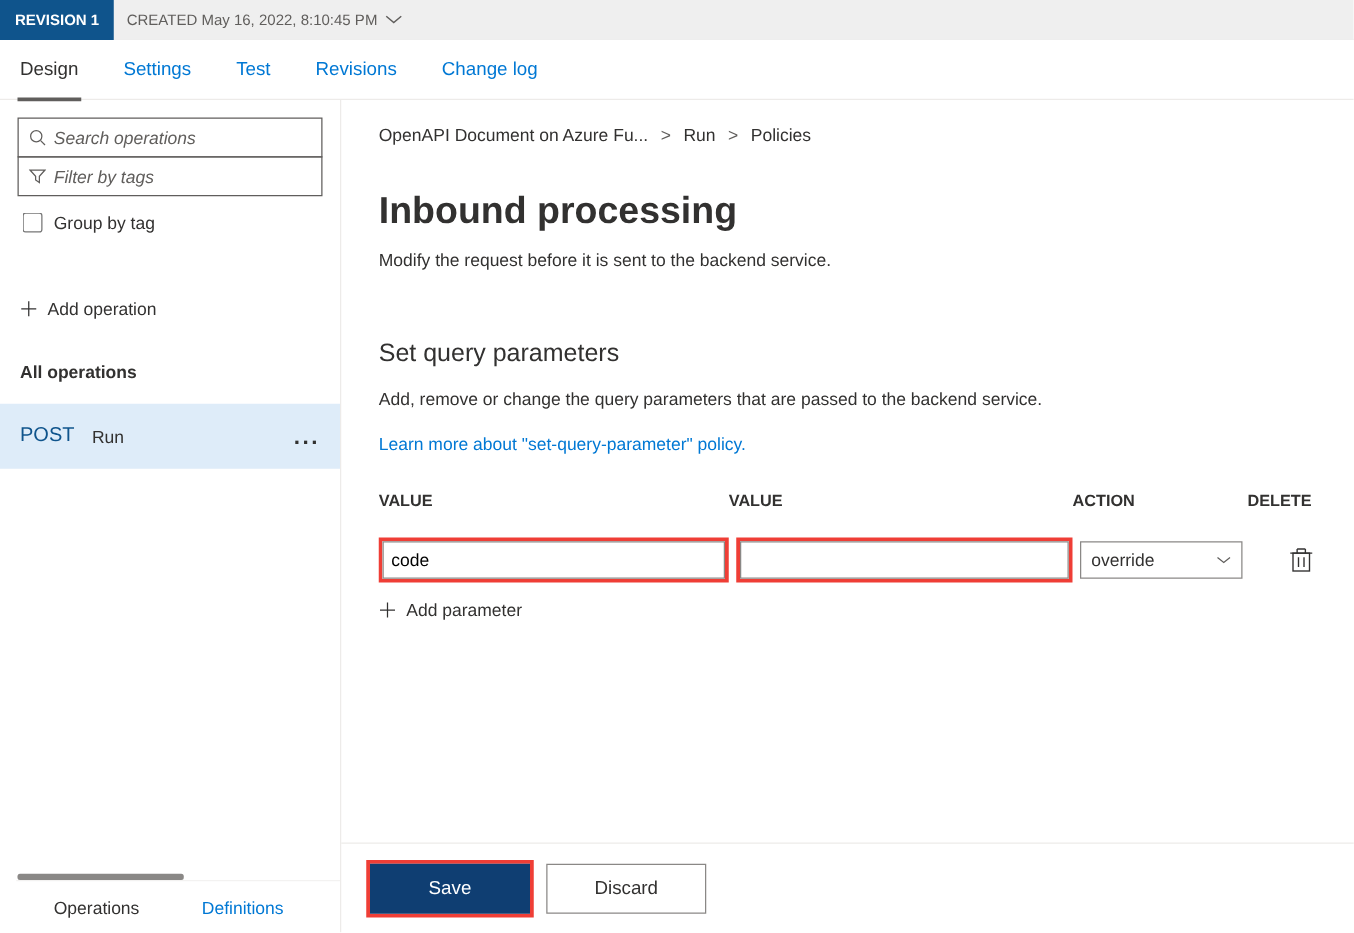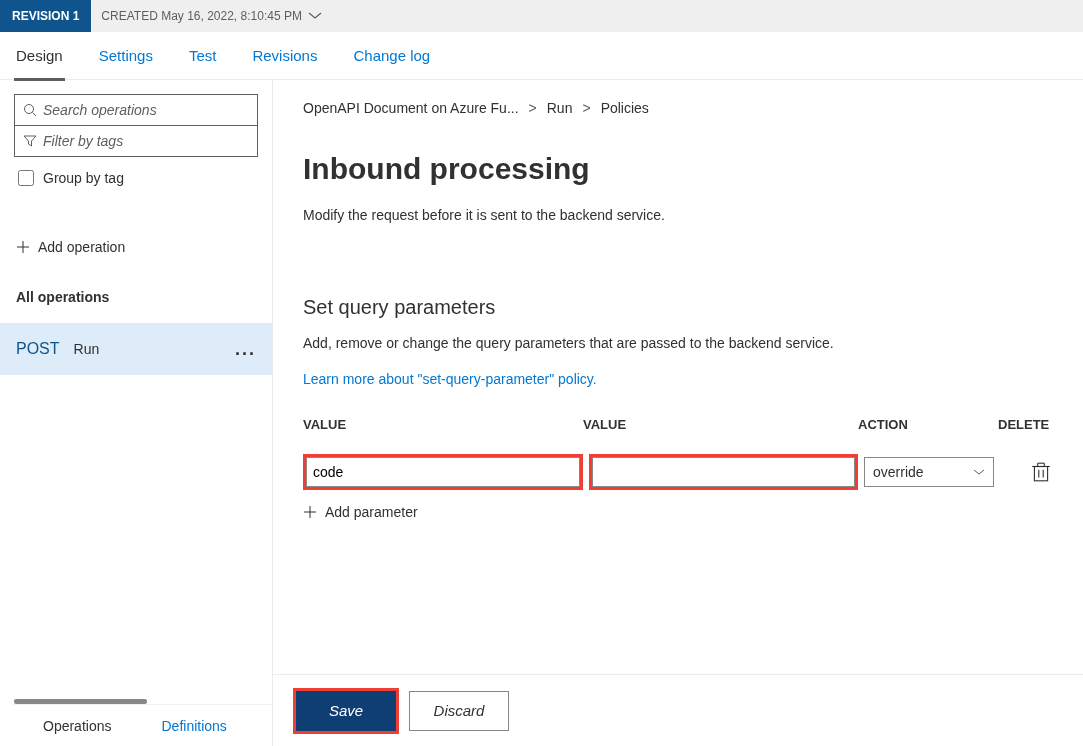--- a/index.html
+++ b/index.html
@@ -24,36 +24,36 @@
   .method { font-weight:400; font-size:16px; color:#0f548c;}
   .dots { font-weight:700; letter-spacing:2px; color:#323130; font-size:18px;}
   .side-bottom { margin-top:auto; }
   .scroll-hint { height:5px; background:#8a8886; width:133px; margin-left:14px; border-radius:2px;}
   .def-tabs { height:42px; display:flex; align-items:center; gap:50px; padding:0 30px; border-top:1px solid #f3f2f1;margin-left:13px;}
   .def-tab { color:#323130;}
   .def-tab.link { color:#0078d4; cursor:pointer;}
   .main { flex:1; display:flex; flex-direction:column;}
   .breadcrumb { padding:20px 30px 0 30px; color:#323130; font-size:14px; display:flex; gap:10px; align-items:center;}
   .bc-sep { color:#605e5c;}
-  .h1 { font-size:30px; font-weight:600; margin:36px 30px 4px 30px;}
-  .desc { margin:17px 30px; color:#323130;}
+  .h1 { font-size:30px; font-weight:600; margin:36px 30px 14px 30px;}
+  .desc { margin:0 30px; color:#323130;}
   .h2 { font-size:20px; margin:56px 30px 12px 30px; font-weight:400;}
   .sub { margin:4px 30px 0 30px; color:#323130;}
   .learn { display:inline-block; margin:20px 30px 0 30px; color:#0078d4; cursor:pointer;}
   .table { margin:24px 30px 0 30px;}
   .thead { display:grid; grid-template-columns:280px 275px 140px 60px; gap:0; font-weight:700; font-size:13px; color:#323130;}
   .thead > div { padding:6px 0;}
   .trow { display:grid; grid-template-columns:280px 275px 140px 60px; align-items:center; margin-top:16px;}
   .cell-input-wrap { border:3px solid #ef3e36; padding:0;}
   .cell-input { width:100%; height:30px; border:1px solid #8a8886; padding:0 6px; font-size:14px; font-family:inherit;}
   .action-select { width:130px; height:30px; border:1px solid #8a8886; display:flex; align-items:center; justify-content:space-between; padding:0 8px; cursor:pointer;}
   .del-btn { width:22px; height:22px; cursor:pointer; margin-left:16px;}
   .add-param { margin:14px 30px; display:flex; align-items:center; gap:8px; cursor:pointer;}
   .bottom-bar { margin-top:auto; border-top:1px solid #edebe9; height:72px; display:flex; align-items:center; padding:0 20px; gap:10px;}
-  .btn { height:40px; width:100px; display:flex; align-items:center; justify-content:center; cursor:pointer; font-size:15px;font-style:italic;}
+  .btn { height:40px; width:128px; display:flex; align-items:center; justify-content:center; cursor:pointer; font-size:15px;}
   .btn-primary-wrap { border:3px solid #ef3e36;}
   .btn-primary { background:#0f3e72; color:#fff;}
   .btn-secondary { background:#fff; border:1px solid #8a8886; color:#323130;}
   svg { display:block; }
 </style>
 </head>
 <body>
 
 <div class="top-bar">
   <div class="rev-badge">REVISION 1</div>

